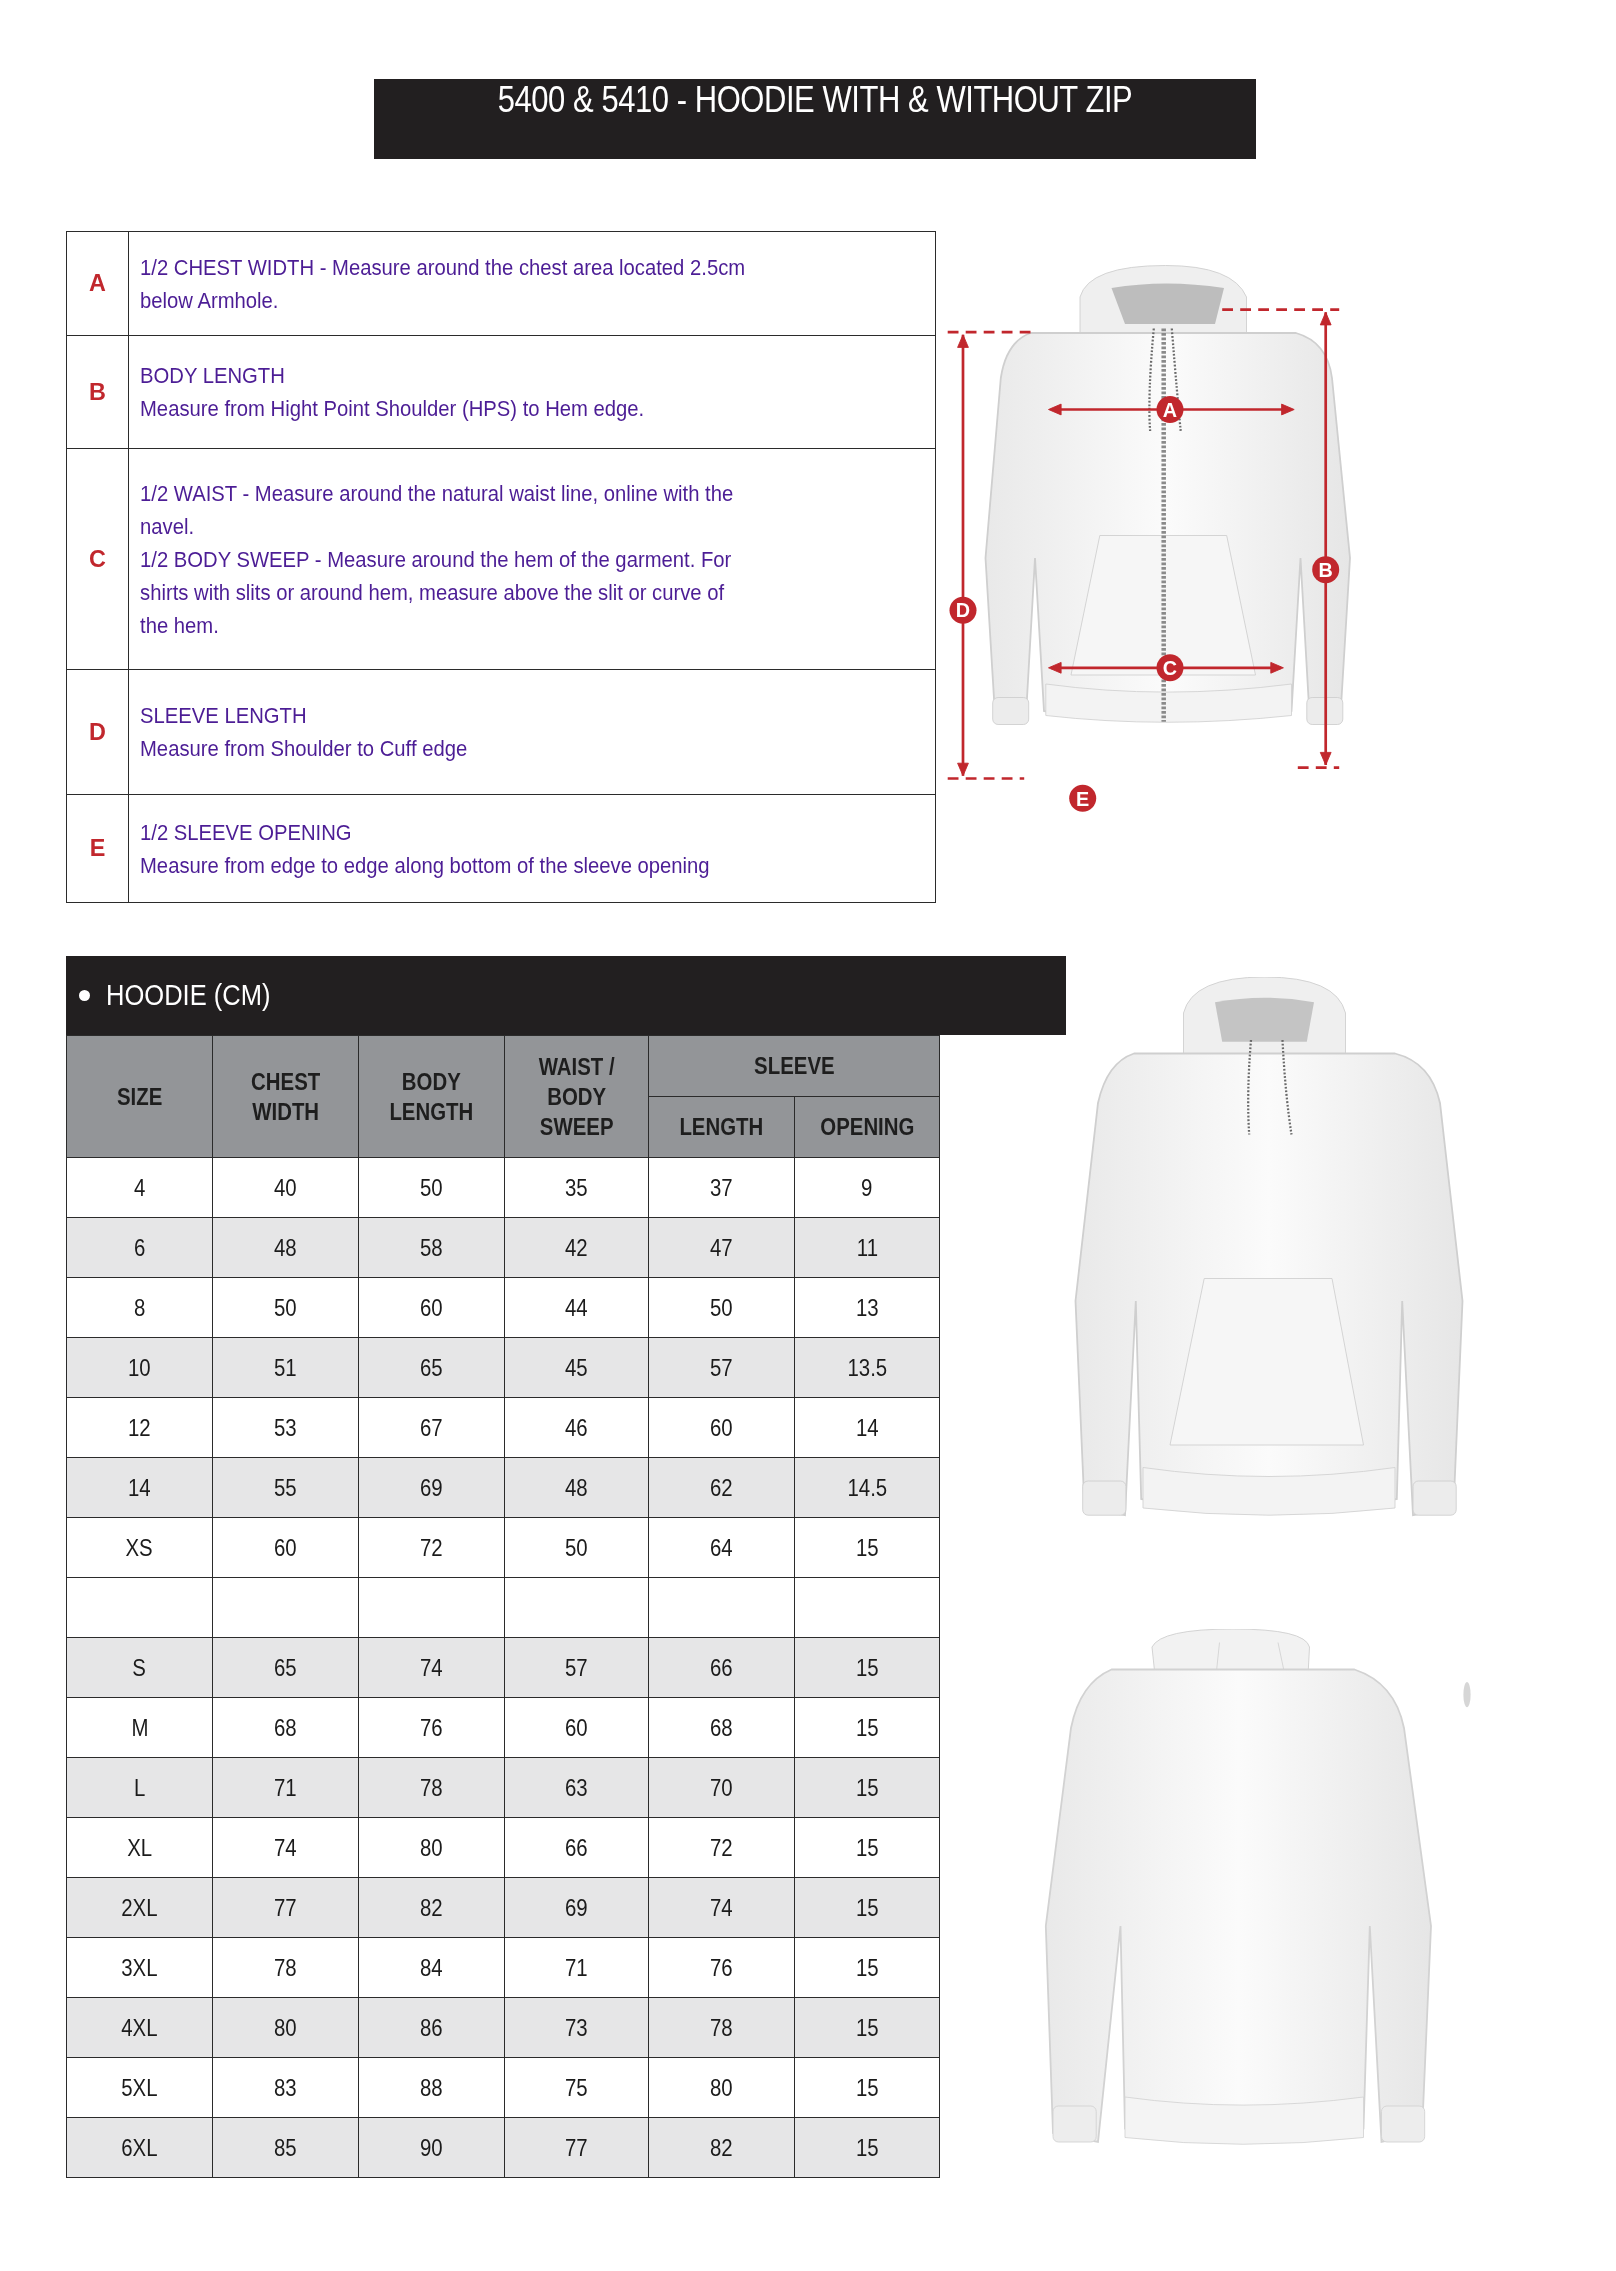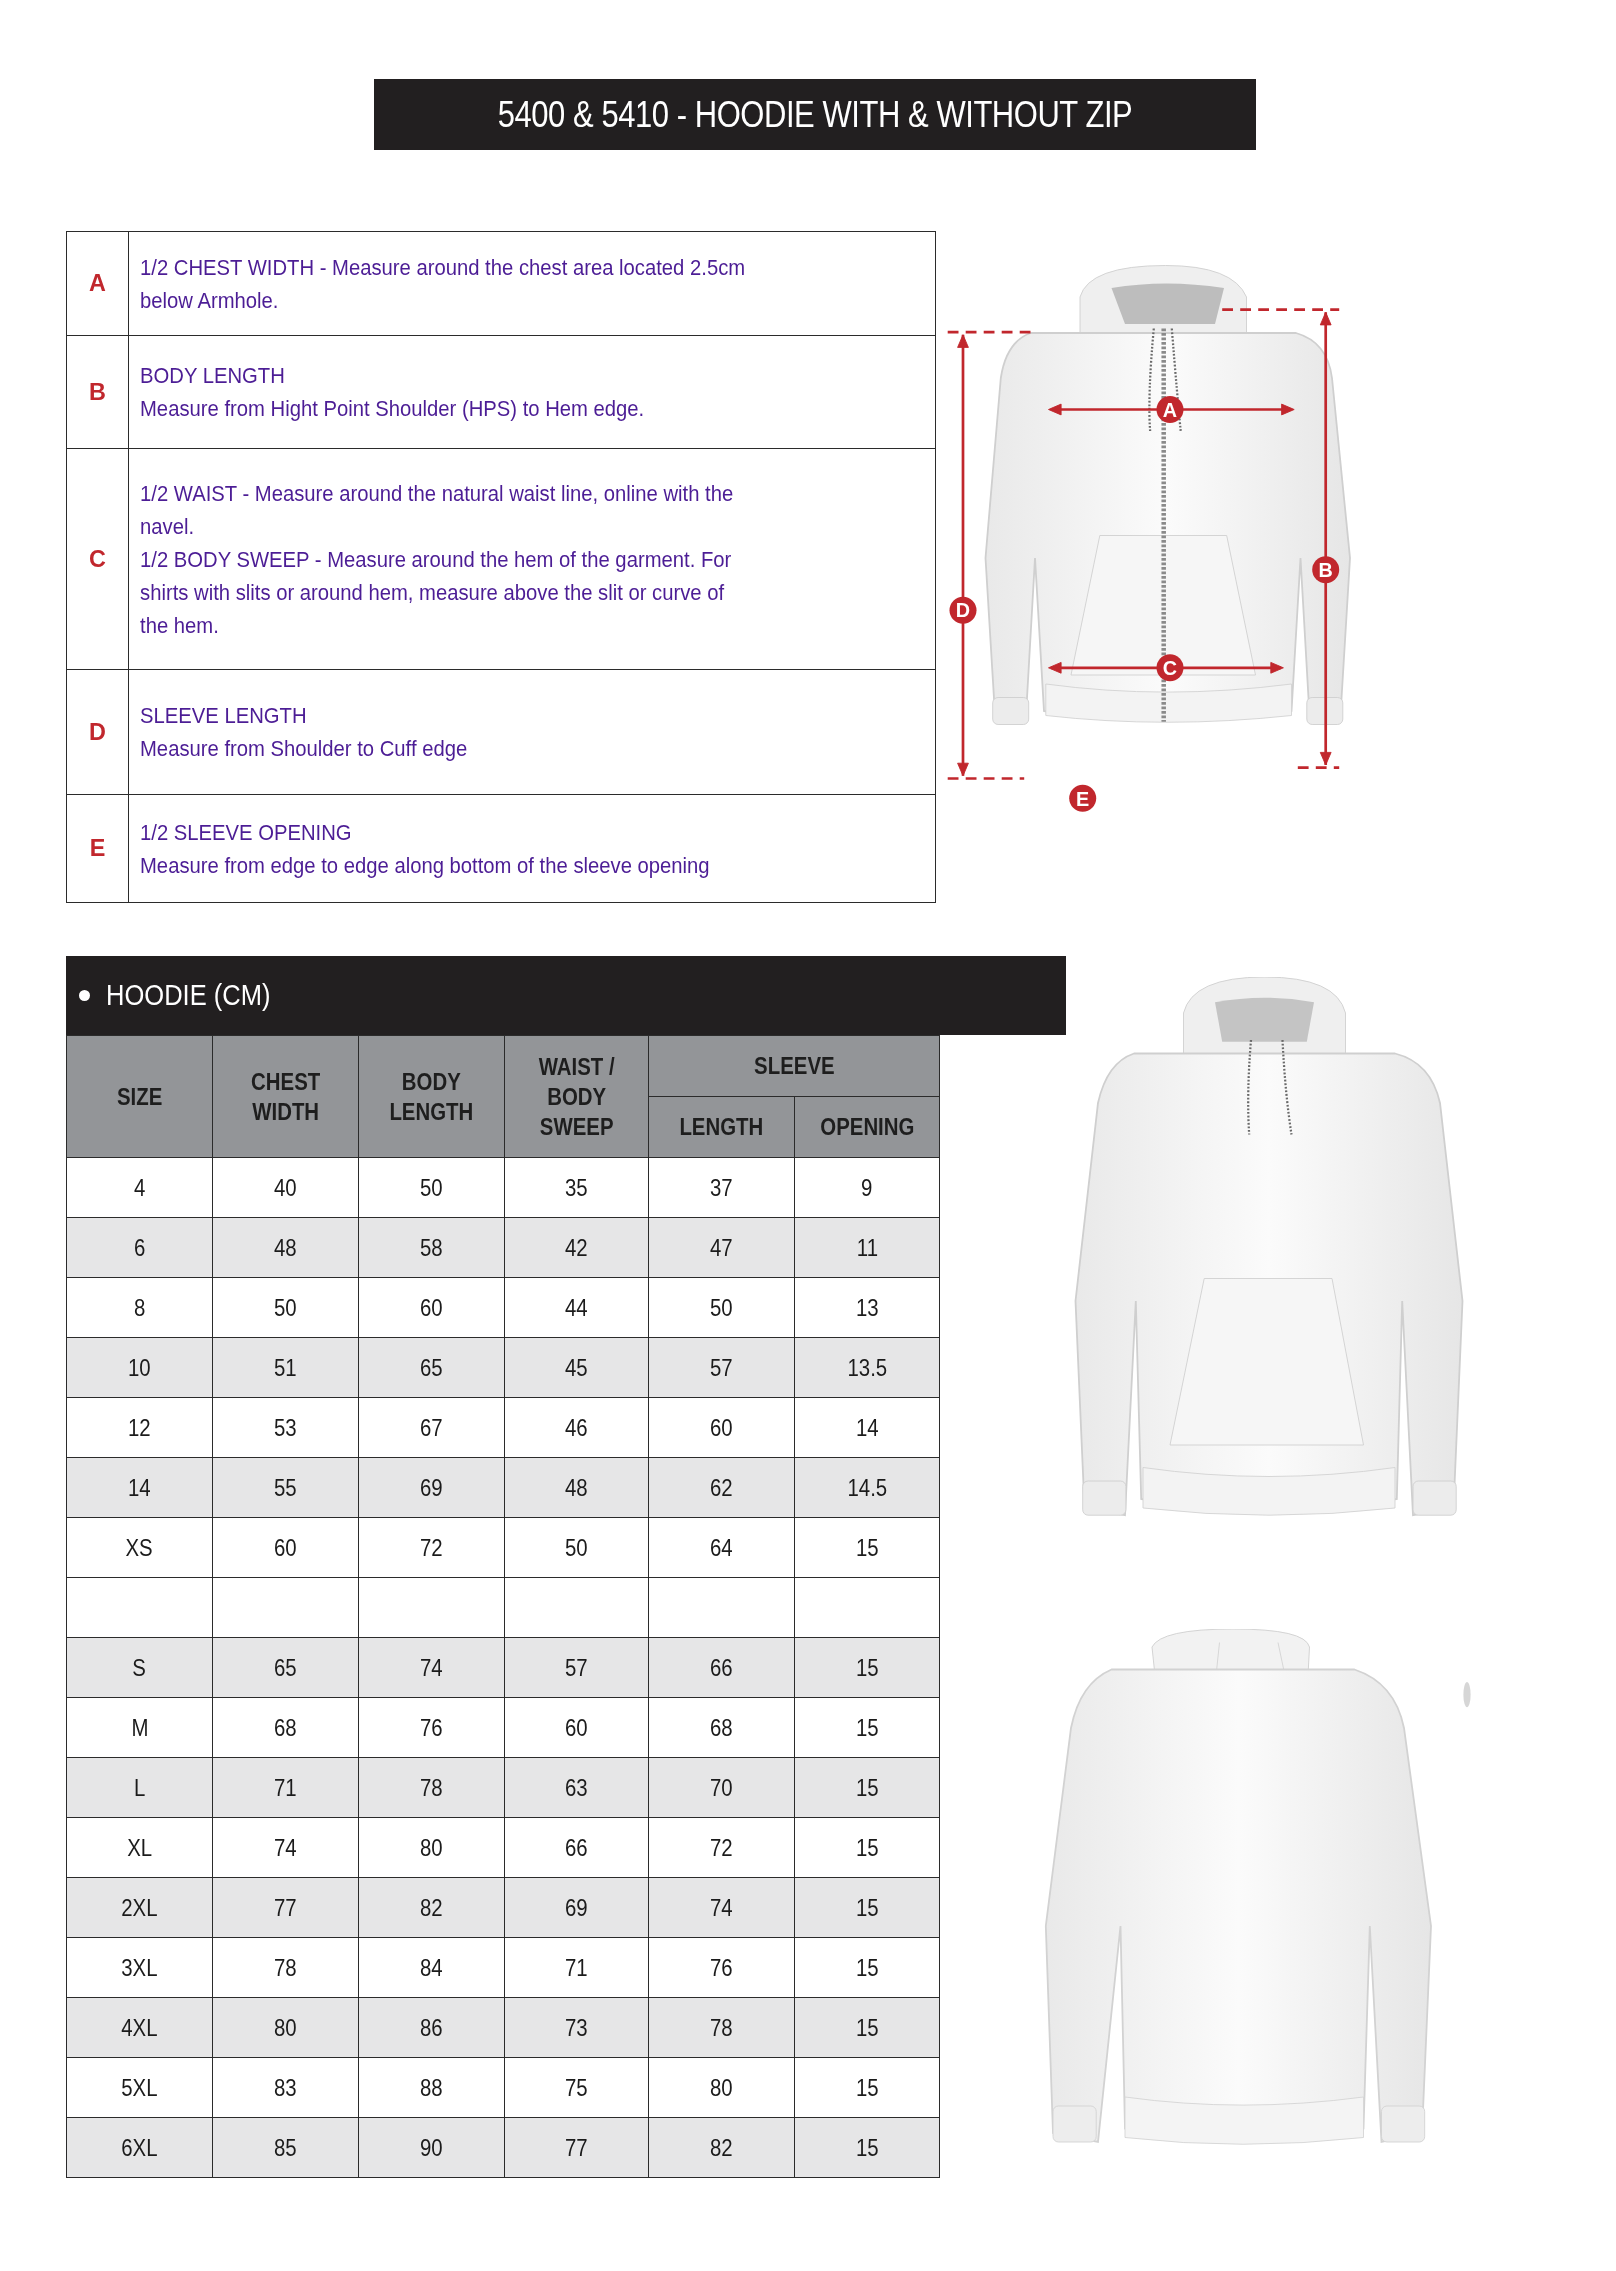--- a/index.html
+++ b/index.html
@@ -1,20 +1,20 @@
 <!DOCTYPE html>
 <html style="font-size:14.4px"><head>
 <meta charset="utf-8">
 <style>
   html, body { margin: 0; padding: 0; background: #ffffff; }
   body { width: 1617px; height: 2272px; position: relative; overflow: hidden;
          font-family: "Liberation Sans", "DejaVu Sans", sans-serif; color: #1b1b1b; }
 
-  .title-bar { position: absolute; left: 374px; top: 79px; width: 882px; height: 71px;
-               background: #221f20; color: #fff; display: flex; align-items: center; justify-content: center;
+  .title-bar { position: absolute; left: 374px; top: 79px; width: 882px; height: 80px;
+               background: #221f20; color: #fff; display: flex; align-items: flex-start; justify-content: center;
                font-family: "Liberation Sans", sans-serif; font-size: 36px; letter-spacing: -0.5px; }
   .title-bar span { transform: scaleX(0.86); display: inline-block; white-space: nowrap; }
 
   
   .defs { position: absolute; left: 66px; top: 231px; width: 870px; border-collapse: collapse; }
   .defs td { border: 1.8px solid #2b2b2b; vertical-align: middle; }
   .defs td.letter { width: 59px; text-align: center; color: #c1272d; font-size: 23.4px; font-weight: bold; }
   .defs td.text { padding: 0 10.8px; font-size: 22.5px; line-height: 33px; color: #4c1d95; }
   .defs td.text .t { display: block; transform-origin: left center; transform: scaleX(0.9); width: 111%; }
 

